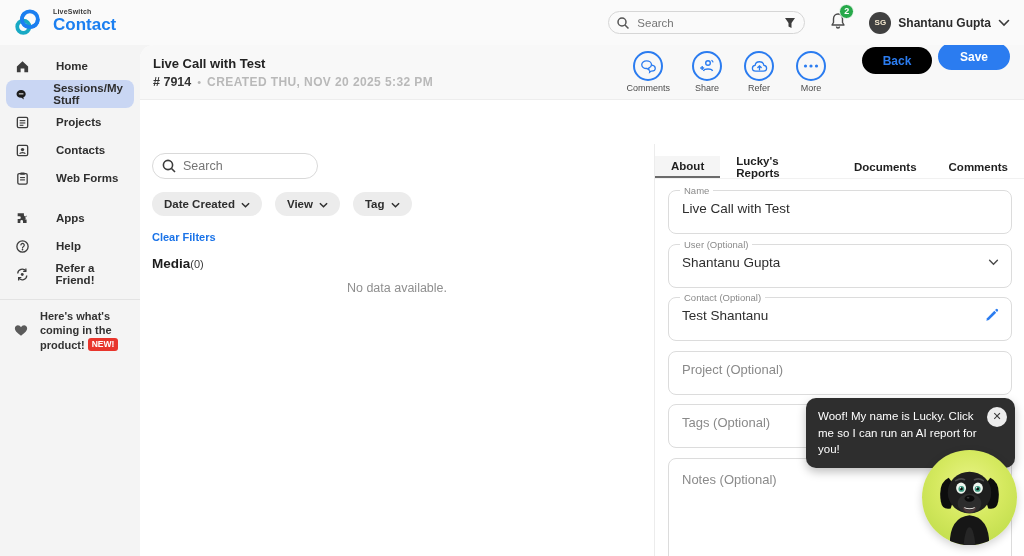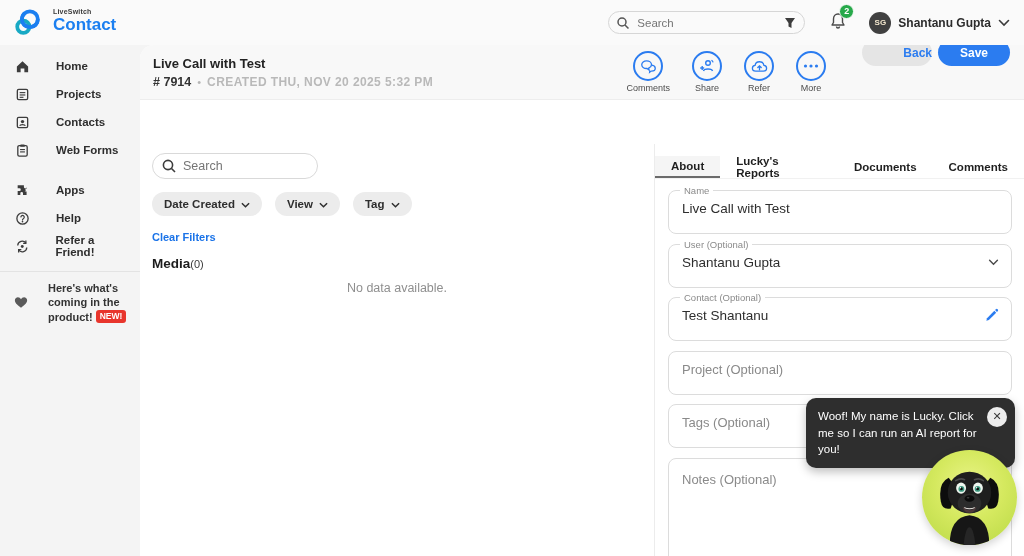--- a/index.html
+++ b/index.html
@@ -23,40 +23,40 @@
   .avatar { width:22px; height:22px; border-radius:50%; background:#404040; color:#f5e9cf; font-size:8px; font-weight:bold; display:flex; align-items:center; justify-content:center; margin-right:7px; }
   .user-name { font-size:12px; font-weight:bold; color:#2c2c2c; margin-right:7px; }
 
   
   .sidebar { position:absolute; left:0; top:45px; width:140px; height:511px; background:#f4f4f4; padding-top:7px; }
   .side-item { display:flex; align-items:center; gap:26px; height:28px; margin:0 6px; padding-left:9px; border-radius:8px; cursor:pointer; }
   .side-item .lbl { font-size:11.5px; font-weight:bold; color:#2e2e2e; }
   .side-item.active { background:#c9d6f3; }
   .side-group2 { margin-top:12px; }
   .side-divider { border-top:1px solid #e3e3e3; margin:11px 0 0 0; }
-  .promo { display:flex; gap:20px; padding:10px 8px 0 14px; cursor:pointer; }
+  .promo { display:flex; gap:12px; padding:10px 8px 0 14px; cursor:pointer; }
   .promo-text { font-size:11px; font-weight:bold; color:#333; line-height:1.25; width:96px; }
   .badge-new { display:inline-block; background:#e8352c; color:#fff; font-size:8.5px; font-weight:bold; padding:1.5px 4px; border-radius:3px; vertical-align:1px; }
 
   
   .main { position:absolute; left:140px; top:45px; width:884px; height:511px; background:#f4f4f4; }
   .card { width:100%; height:100%; background:#ffffff; border-top-left-radius:14px; overflow:hidden; display:flex; flex-direction:column;gap:44px; }
   .session-header { height:55px; background:#f8f8f8; border-bottom:1px solid #ededed; display:flex; align-items:center; flex-shrink:0; }
   .sh-titles { padding-left:13px; }
   .sh-title { font-size:13px; font-weight:bold; color:#222; }
   .sh-sub { margin-top:4px; display:flex; align-items:center; gap:6px; }
   .sh-id { font-size:12.5px; font-weight:bold; color:#333; }
   .sh-dot { color:#b5b5b5; font-size:11px; }
   .sh-created { font-size:12px; font-weight:bold; letter-spacing:.4px; color:#b9b9b9; }
   .sh-actions { margin-left:auto; display:flex; align-items:flex-start; gap:22px; padding-right:10px; }
   .action { display:flex; flex-direction:column; align-items:center; gap:2px; cursor:pointer; }
   .action-circle { width:30px; height:30px; border:2px solid #2b7cf0; border-radius:50%; display:flex; align-items:center; justify-content:center; }
   .action-label { font-size:9px; color:#4c4c4c; }
   .btn { height:27px; border-radius:14px; border:none; font-size:12px; font-weight:bold; cursor:pointer; font-family:"Liberation Sans", sans-serif; }
-  .btn-back { width:70px; background:#e5e5e5; color:#2b7cf0; margin:0 6px 0 14px;text-align:right; }
+  .btn-back { width:70px; background:#000000; color:#2b7cf0; margin:8px 6px 0 14px; }
   .btn-save { width:72px; background:#2b7cf0; color:#ffffff; margin-right:4px; }
   .sh-buttons { display:flex; align-items:center; margin-top:-12px; }
 
   
   .content { flex:1; display:flex; min-height:0; }
   .media-panel { width:515px; border-right:1px solid #ececec; padding:8px 12px 0 12px; }
   .panel-search { position:relative; width:166px; height:26px; margin-top:1px; }
   .panel-search input { width:100%; height:100%; border:1px solid #d9d9d9; border-radius:15px; background:#fff; padding:0 10px 0 30px; font-size:12.5px; color:#444; outline:none; font-family:"Liberation Sans", sans-serif; }
   .panel-search .mag { position:absolute; left:9px; top:5px; }
   .chips { display:flex; gap:13px; margin-top:13px; }
@@ -134,20 +134,27 @@
     </div>
   </div>
 
   <div class="sidebar">
     <div class="side-item">
       <svg width="15" height="15" viewBox="0 0 16 16">
           <path d="M2 8 L8 2.5 L14 8 V14 H10 V10 H6 V14 H2 Z" fill="#3c3c3c"></path>
         </svg>
       <span class="lbl">Home</span>
     </div>
+    <div class="side-item active">
+      <svg width="15" height="15" viewBox="0 0 16 16">
+          <path d="M8 2 C4.5 2 2 4.3 2 7.2 C2 10.1 4.5 12.3 8 12.3 L8.5 12.3 L11.5 14.5 L11 11.6 C13 10.7 14 9 14 7.2 C14 4.3 11.5 2 8 2 Z" fill="#1c1c1c"></path>
+          <path d="M5.5 7.2 h5" stroke="#fff" stroke-width="1.3" stroke-linecap="round"></path>
+        </svg>
+      <span class="lbl">Sessions/My Stuff</span>
+    </div>
     <div class="side-item">
       <svg width="15" height="15" viewBox="0 0 16 16">
           <rect x="2.5" y="2.5" width="11" height="11" rx="1.5" fill="none" stroke="#3c3c3c" stroke-width="1.4"></rect>
           <line x1="5" y1="6" x2="11" y2="6" stroke="#3c3c3c" stroke-width="1.2"></line>
           <line x1="5" y1="8.5" x2="11" y2="8.5" stroke="#3c3c3c" stroke-width="1.2"></line>
           <line x1="5" y1="11" x2="9" y2="11" stroke="#3c3c3c" stroke-width="1.2"></line>
         </svg>
       <span class="lbl">Projects</span>
     </div>
     <div class="side-item">

